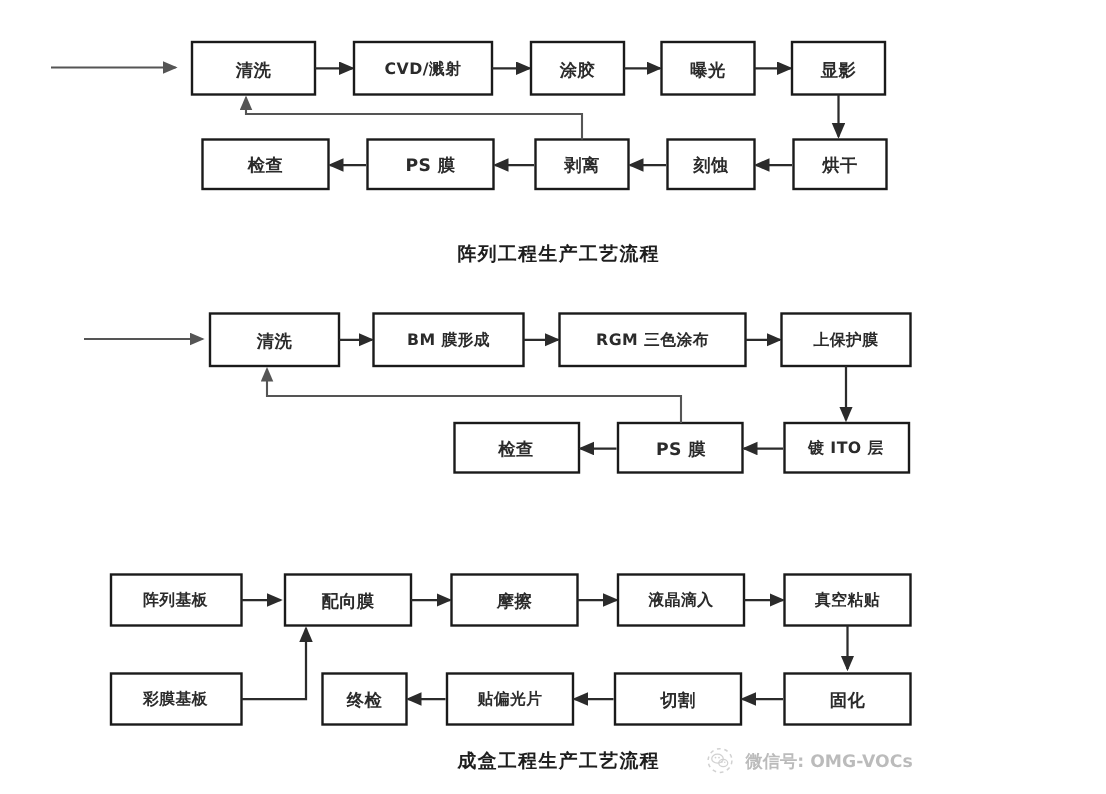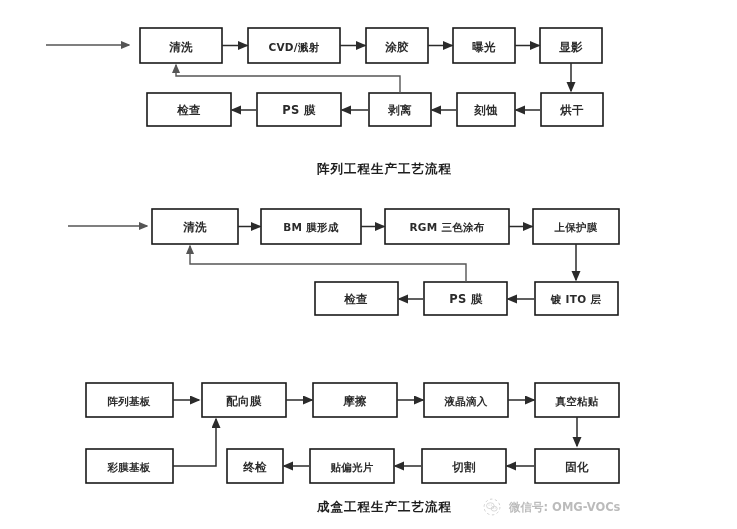--- a/index.html
+++ b/index.html
@@ -9,21 +9,21 @@
   }
   body {
     width: 737px;
     height: 529px;
     position: relative;
     font-family: "DejaVu Sans", "Liberation Sans", sans-serif;
     overflow: hidden;
   }
   .page {
     position: absolute;
-    left: 16px; top: 0;
+    left: 4px; top: 0;
     width: 637px;
     height: 529px;
   }
   svg.flow {
     position: absolute;
     left: 0; top: 0;
     width: 737px;
     height: 529px;
   }
   .box rect {

